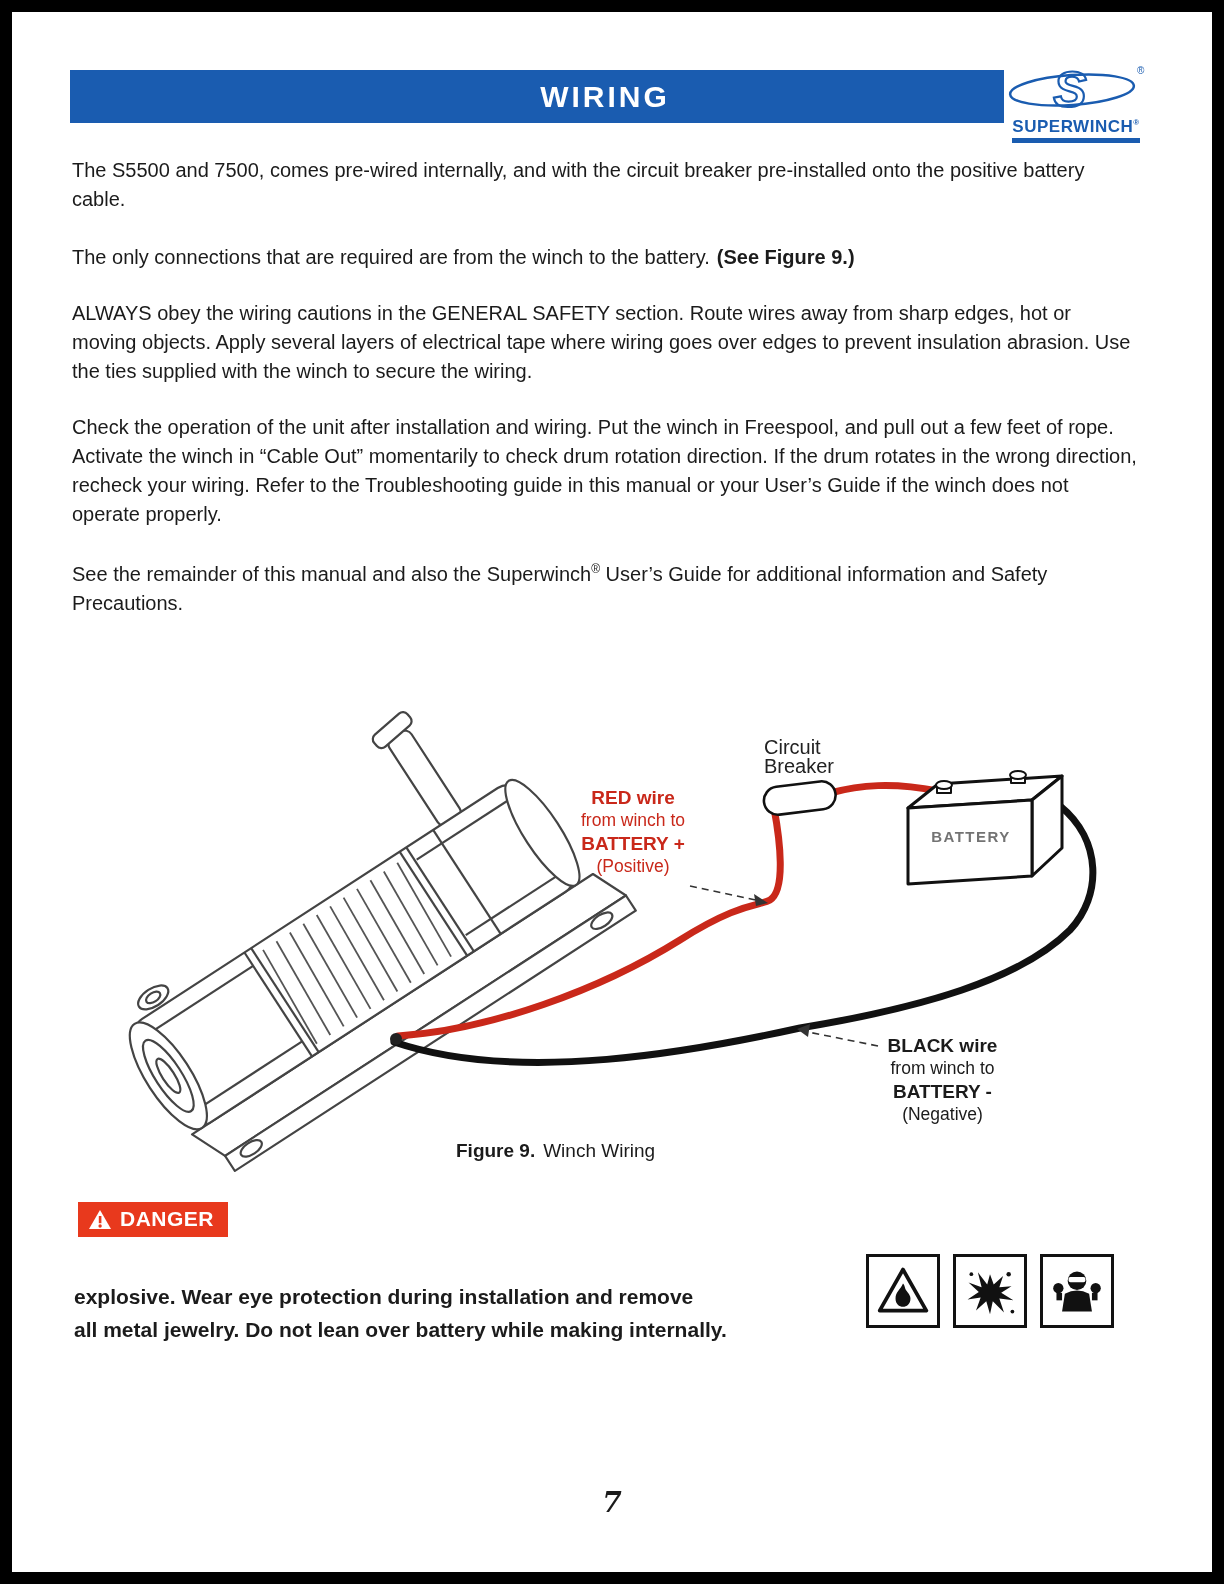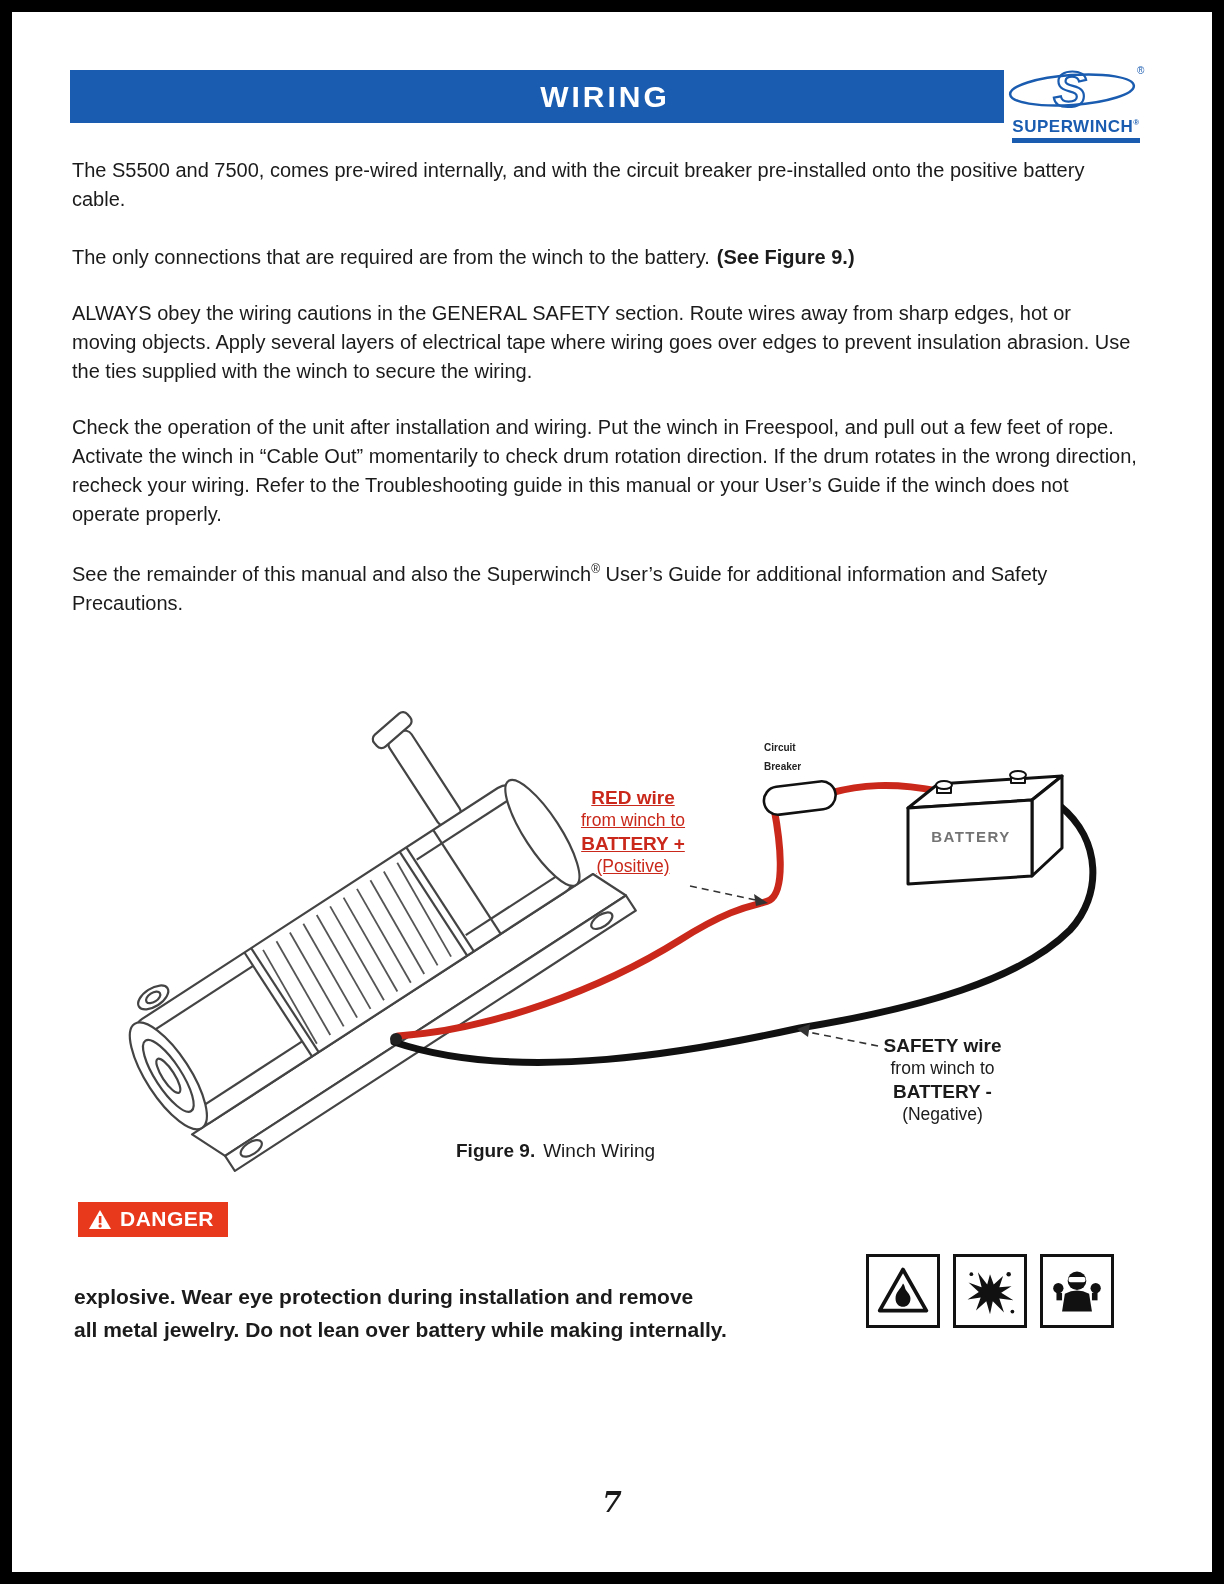--- a/index.html
+++ b/index.html
@@ -24,22 +24,22 @@
   .logo-bar{width:128px;height:5px;background:var(--header-blue,#1a5cb0);margin-top:2px;}
 
   
   .para{position:absolute;left:72px;width:1068px;margin:0;font-size:20px;line-height:29px;}
   .bold-ref{font-weight:bold;margin-left:7px;}
 
   
   .fig-label{position:absolute;text-align:center;line-height:23px;}
   .fig-label .l-bold{font-weight:bold;font-size:19px;display:block;}
   .fig-label .l-reg{font-size:17.5px;display:block;}
-  .red-label{color:var(--wire-red,#c9281a);text-decoration:underline;}
-  .cb-label{position:absolute;left:764px;top:738px;font-size:10px;font-weight:bold;line-height:19px;color:#222;}
+  .red-label{color:var(--wire-red,#c9281a);}
+  .cb-label{position:absolute;left:764px;top:738px;font-size:20px;font-weight:normal;line-height:19px;color:#222;}
   .battery-label{position:absolute;left:910px;top:828px;width:122px;text-align:center;
     font-size:15px;font-weight:bold;letter-spacing:1.5px;color:#737373;}
   .fig-caption{position:absolute;left:456px;top:1140px;font-size:19px;}
   .fig-caption .cap-b{font-weight:bold;}
   .fig-caption .cap-t{margin-left:8px;}
 
   .figure-svg{position:absolute;left:60px;top:690px;}
 
   
   .danger-badge{
@@ -170,21 +170,21 @@
   <div class="fig-label red-label" style="left:548px;top:786px;width:170px">
     <span class="l-bold">RED wire</span>
     <span class="l-reg">from winch to</span>
     <span class="l-bold">BATTERY +</span>
     <span class="l-reg">(Positive)</span>
   </div>
 
   <div class="battery-label">BATTERY</div>
 
   <div class="fig-label" style="left:855px;top:1034px;width:175px">
-    <span class="l-bold">SAFETY wire</span>
+    <span class="l-bold">BLACK wire</span>
     <span class="l-reg">from winch to</span>
     <span class="l-bold">BATTERY -</span>
     <span class="l-reg">(Negative)</span>
   </div>
 
   <div class="fig-caption">
     <span class="cap-b">Figure 9.</span><span class="cap-t">Winch Wiring</span>
   </div>
 
   <div class="danger-badge">

